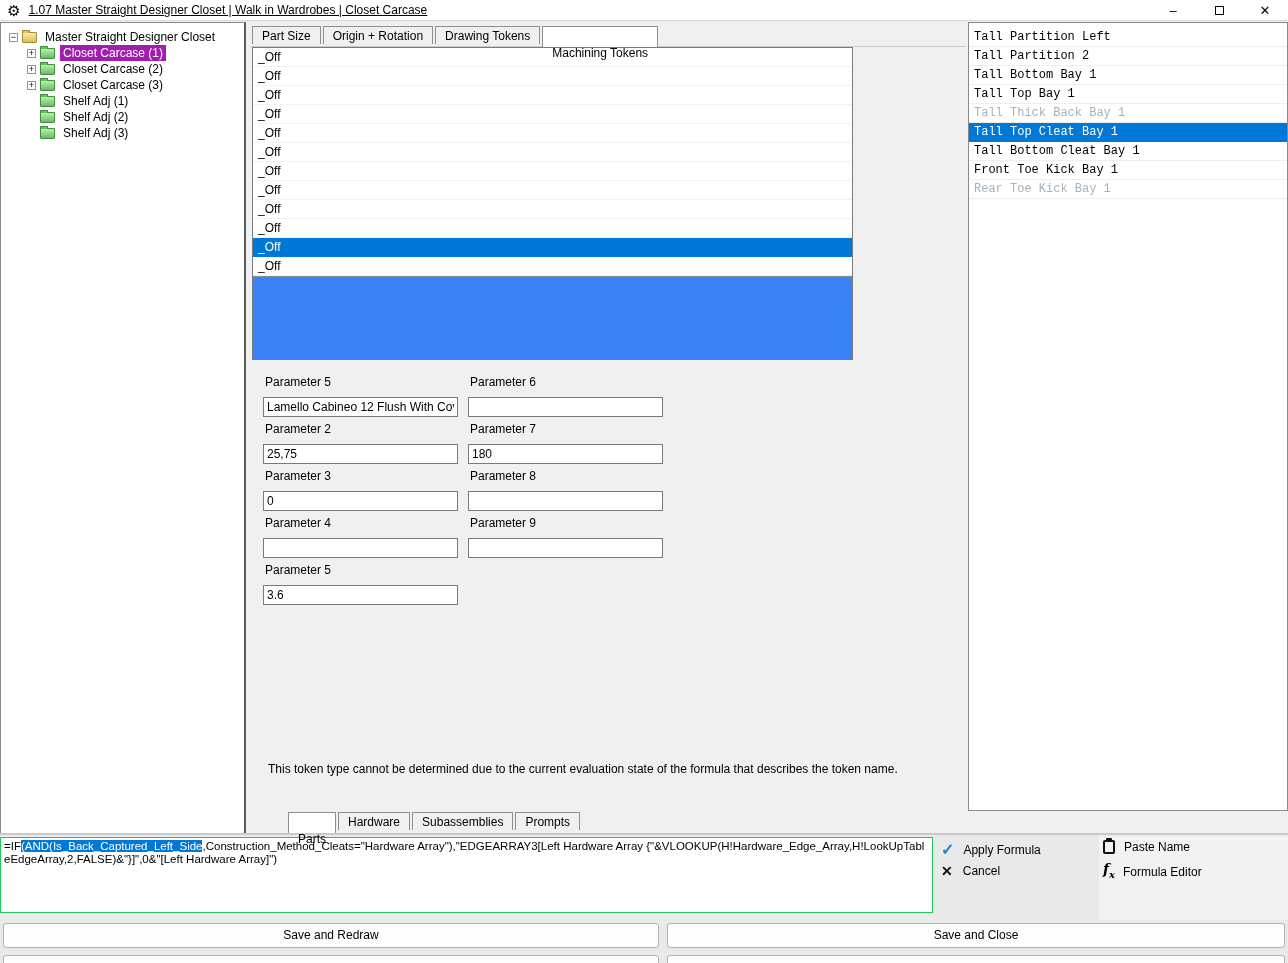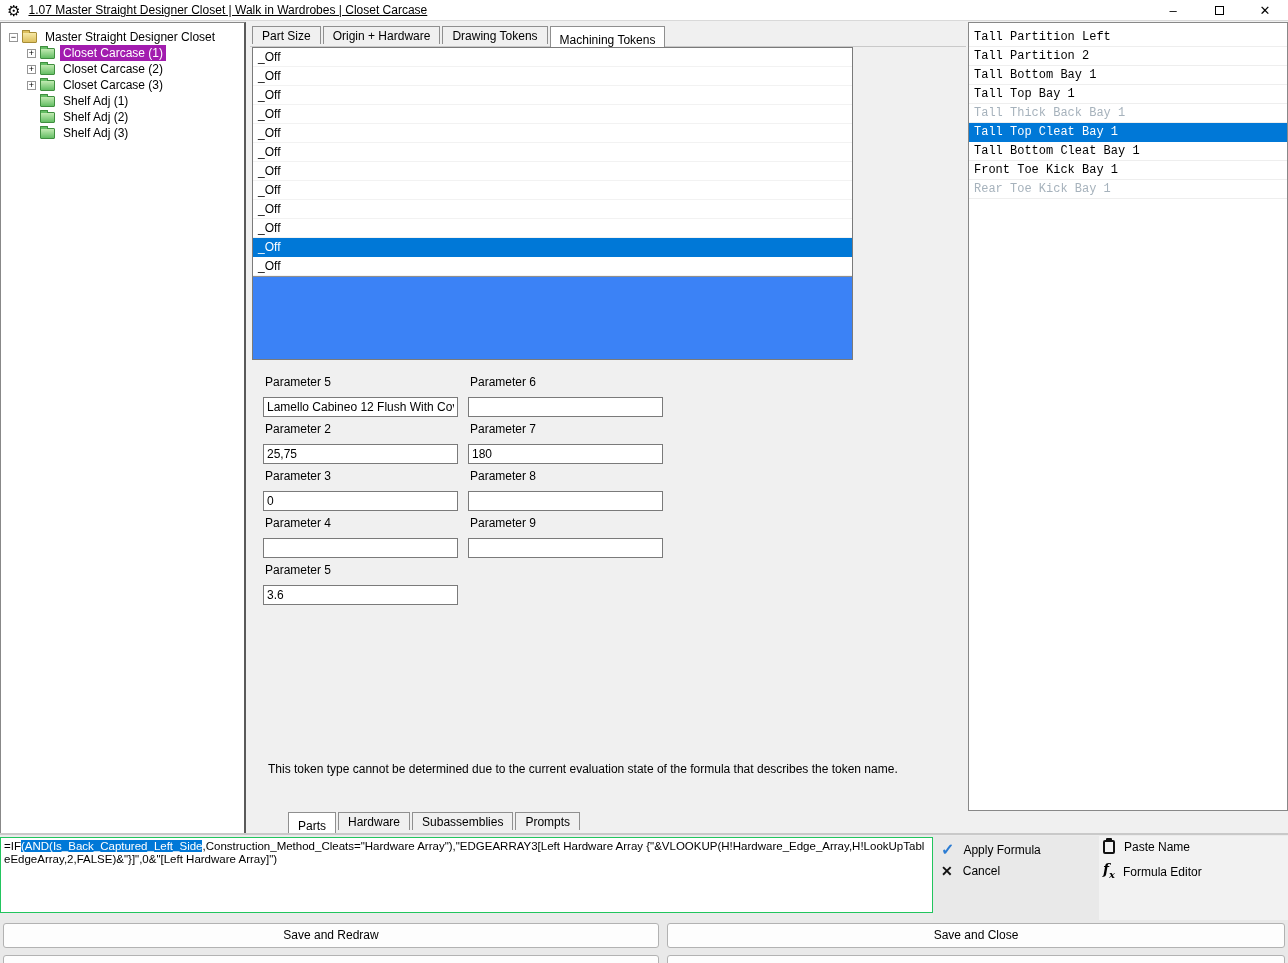--- a/index.html
+++ b/index.html
@@ -37,21 +37,21 @@
   .tree-label.selected { background:#a21caf; color:#fff; }
   .indent0 { padding-left:8px; }
   .indent1 { padding-left:26px; }
 
   
   .tabs { position:absolute; display:flex; }
   .tabs.top { left:252px; top:26px; height:21px; }
   .tabs.bottom { left:252px; top:812px; height:22px;margin-left:36px; }
   .tab { height:18px; padding:2px 9px 0; background:#f0f0f0; border:1px solid #8f8f8f;
     border-bottom:none; margin-right:2px; font-size:12px; position:relative; }
-  .tab.active { height:21px; background:#fff; padding-top:6px; z-index:3; }
+  .tab.active { height:21px; background:#fff; padding-top:19px; z-index:3; }
   .tabline-top { position:absolute; left:250px; top:46px; width:716px; height:1px; background:#c9c9c9; z-index:1; }
   .tabline-bottom { position:absolute; left:0px; top:833px; width:1288px; height:2px; background:#c9c9c9; z-index:1; }
 
   
   .token-box { position:absolute; left:252px; top:47px; width:601px; height:313px;
     border:1px solid #7a7a7a; background:#3b82f6; }
   .token-rows { background:#fff; height:229px; border-bottom:1px solid #8e8e8e; overflow:hidden; }
   .token-row { height:19px; line-height:18px; padding-left:5px; border-bottom:1px solid #f2f2f2; }
   .token-row.selected { background:#0078d7; color:#fff; border-bottom-color:#0078d7; }
 
@@ -146,21 +146,21 @@
   <div class="tree-row indent1">
     <span class="exp-spacer"></span>
     <span class="folder"></span>
     <span class="tree-label">Shelf Adj (3)</span>
   </div>
 </div>
 
 <div class="tabline-top"></div>
 <div class="tabs top">
   <div class="tab">Part Size</div>
-  <div class="tab">Origin + Hardware</div>
+  <div class="tab">Origin + Rotation</div>
   <div class="tab">Drawing Tokens</div>
   <div class="tab active">Machining Tokens</div>
 </div>
 
 <div class="token-box">
   <div class="token-rows">
     <div class="token-row">_Off</div>
     <div class="token-row">_Off</div>
     <div class="token-row">_Off</div>
     <div class="token-row">_Off</div>

